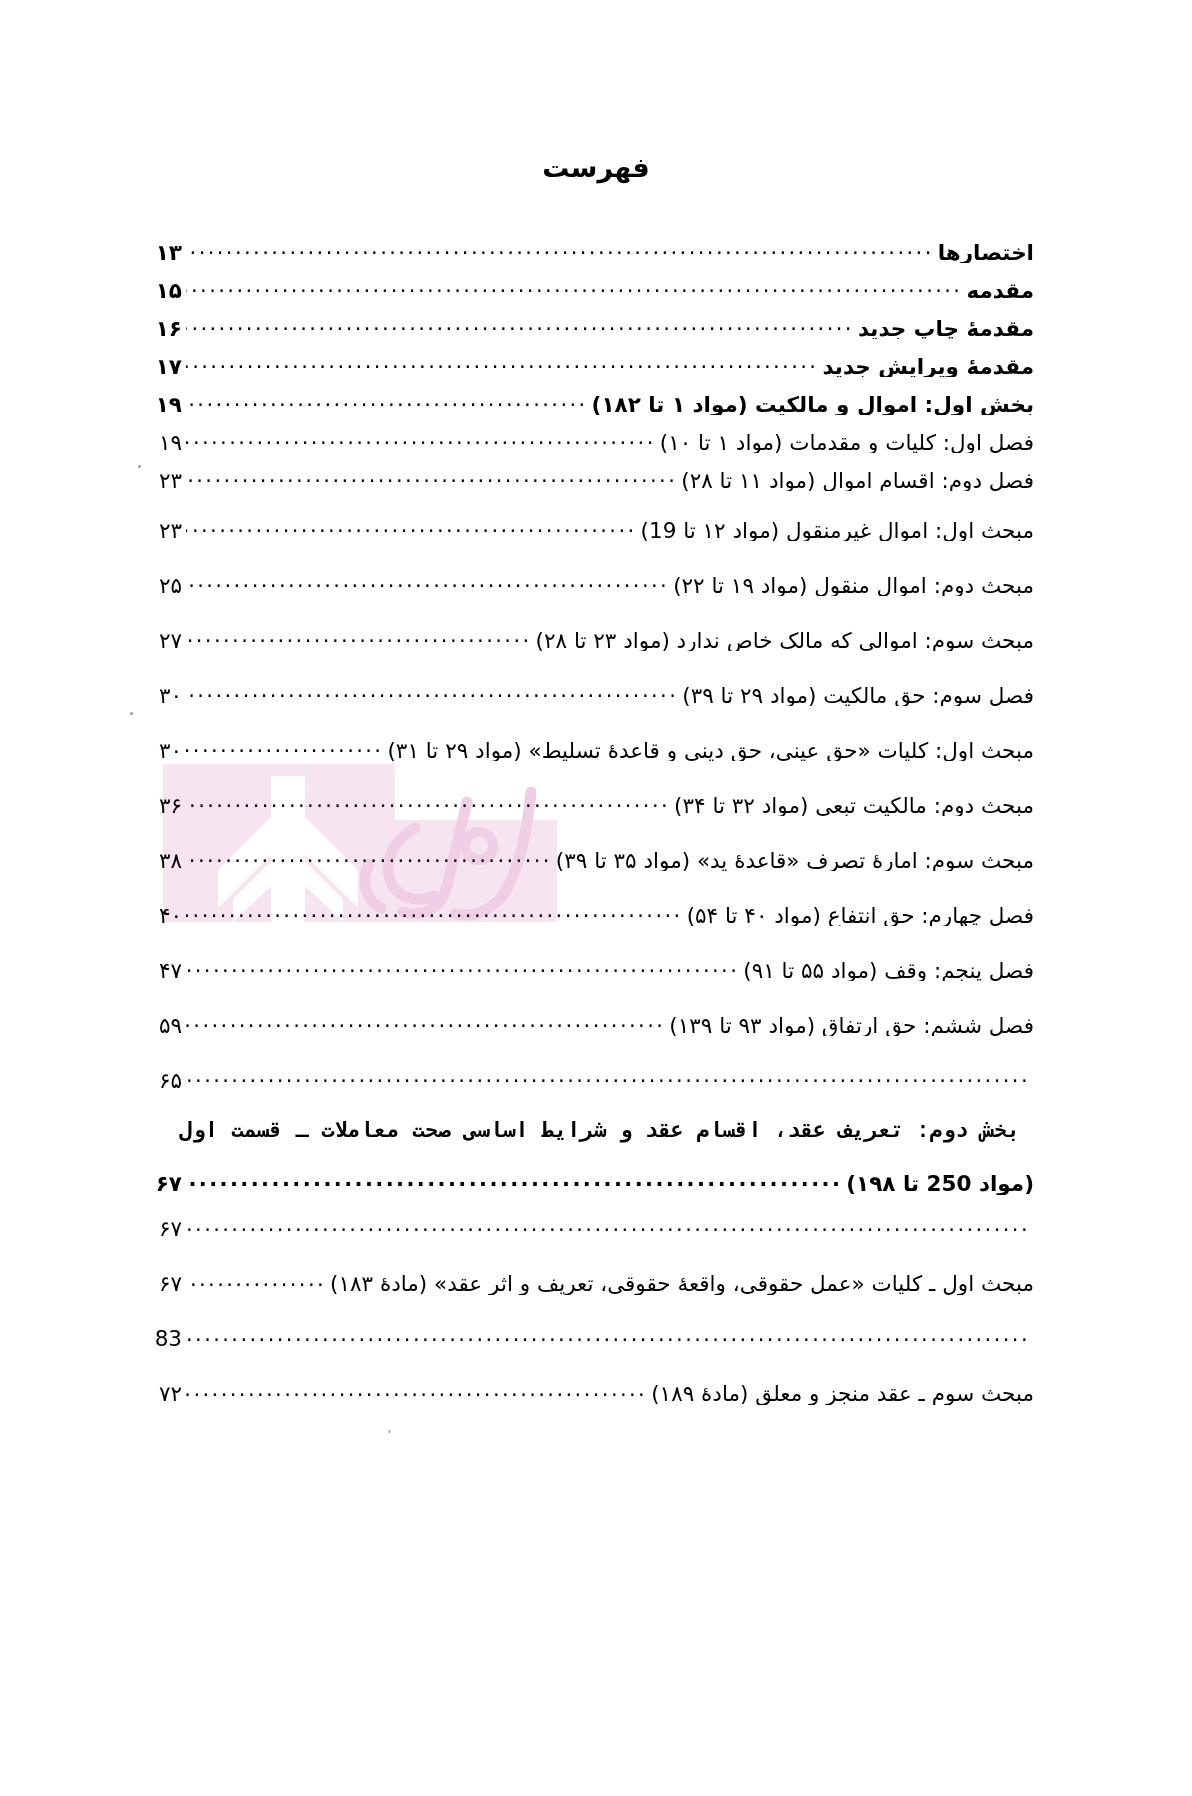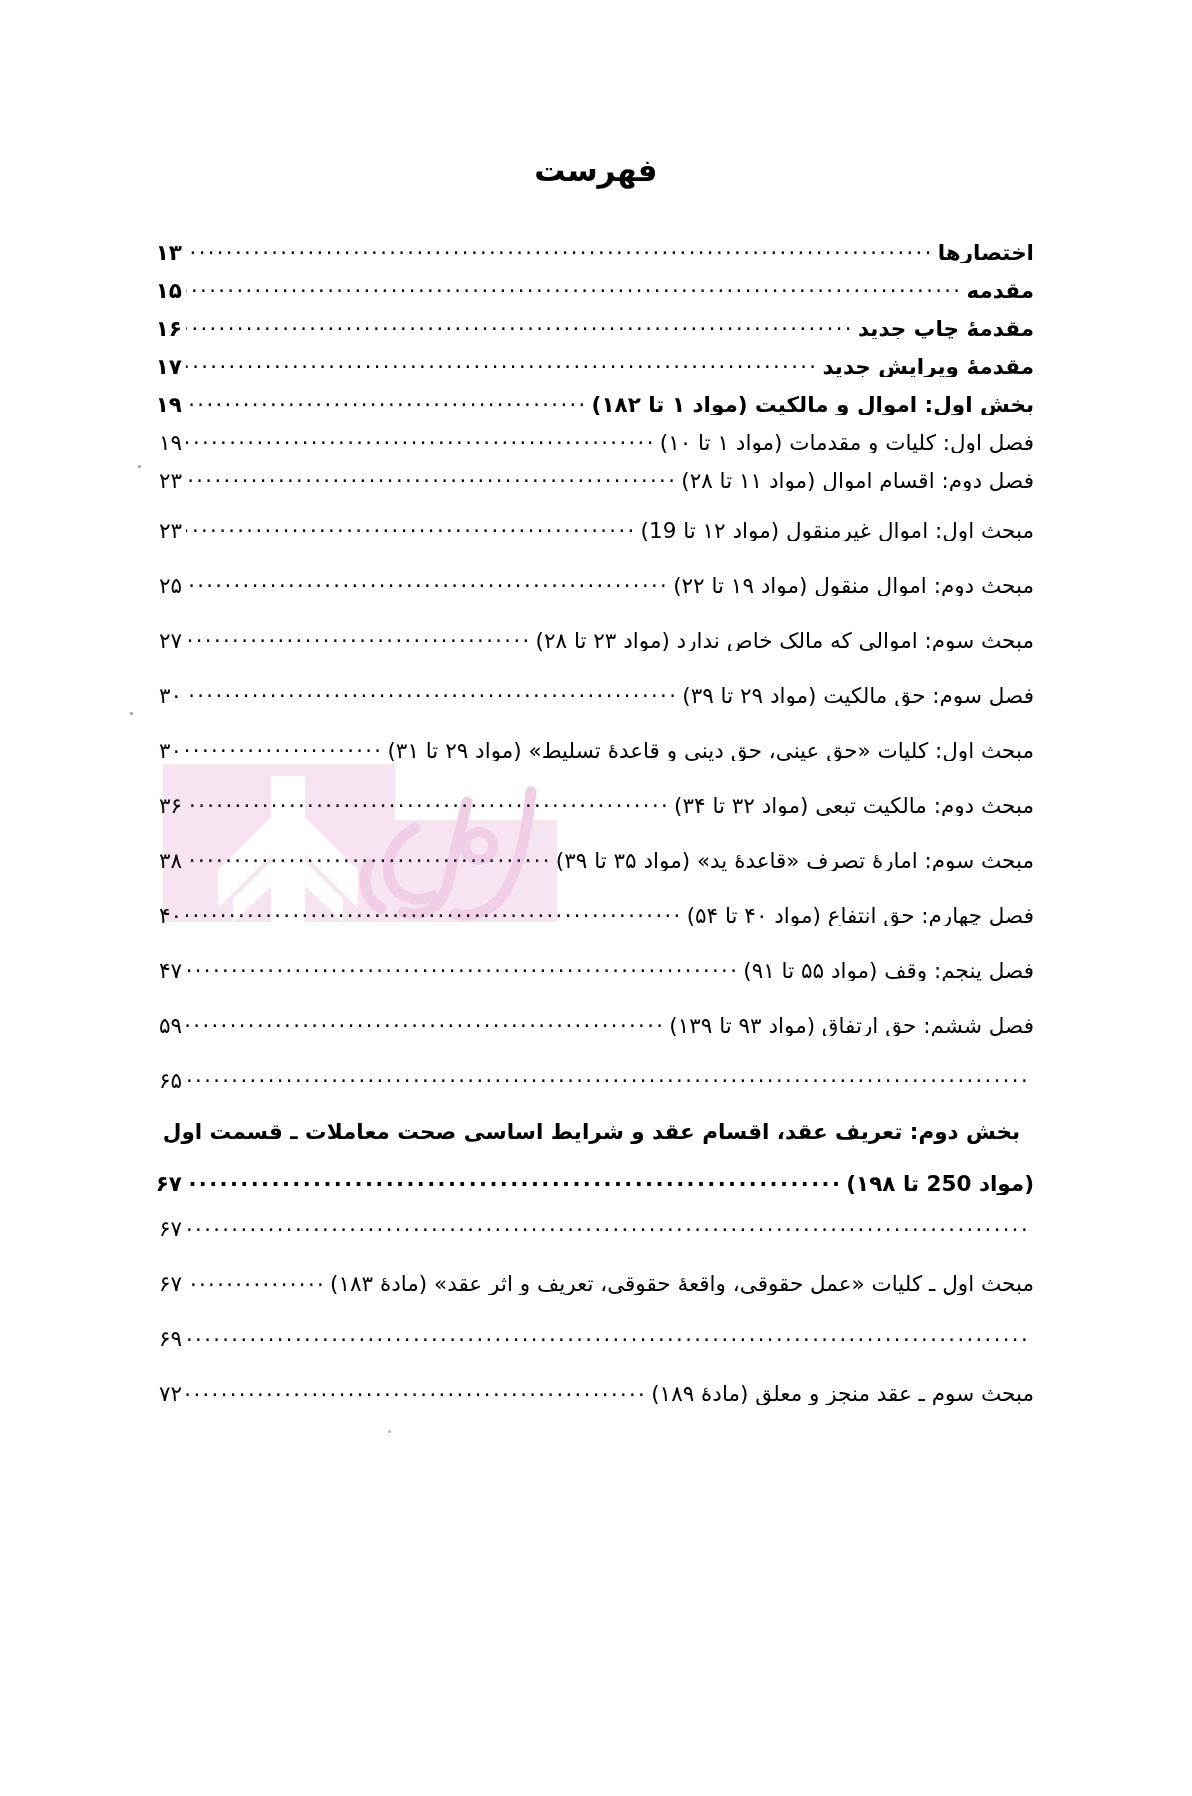--- a/index.html
+++ b/index.html
@@ -59,21 +59,21 @@
     background: #ffffff;
   }
 
   
   .doc-title {
     position: absolute;
     top: 152px;
     left: 0;
     right: 0;
     text-align: center;
-    font-size: 31px;
+    font-size: 27px;
     font-weight: bold;
     letter-spacing: 0.5px;
     z-index: 3;
   }
 
   
   .toc {
     position: absolute;
     top: 238px;
     right: 158px;
@@ -136,20 +136,21 @@
     font-weight: bold;
     line-height: 1.0;
     margin-bottom: 20px;
     z-index: 3;
   }
   .toc-block .blk-line1 {
     display: block;
     white-space: nowrap;
     margin-bottom: 27px;
     padding-right: 14px;
+    font-family: Liberation Mono, monospace;
   }
   .toc-block .blk-line2 {
     display: flex;
     align-items: baseline;
     width: 100%;
     white-space: nowrap;
   }
 
   
   .speck {
@@ -320,21 +321,21 @@
     </div>
 
     <div class="toc-row gap-xwide">
       <span class="toc-label">مبحث اول ـ کلیات «عمل حقوقی، واقعهٔ حقوقی، تعریف و اثر عقد» (مادهٔ ۱۸۳)</span>
       <span class="toc-leader"></span>
       <span class="toc-page">۶۷</span>
     </div>
 
     <div class="toc-row gap-xwide">
       <span class="toc-leader"></span>
-      <span class="toc-page">۶۹</span>
+      <span class="toc-page">83</span>
     </div>
 
     <div class="toc-row gap-xwide">
       <span class="toc-label">مبحث سوم ـ عقد منجز و معلق (مادهٔ ۱۸۹)</span>
       <span class="toc-leader"></span>
       <span class="toc-page">۷۲</span>
     </div>
 
   </div>
 </div>

